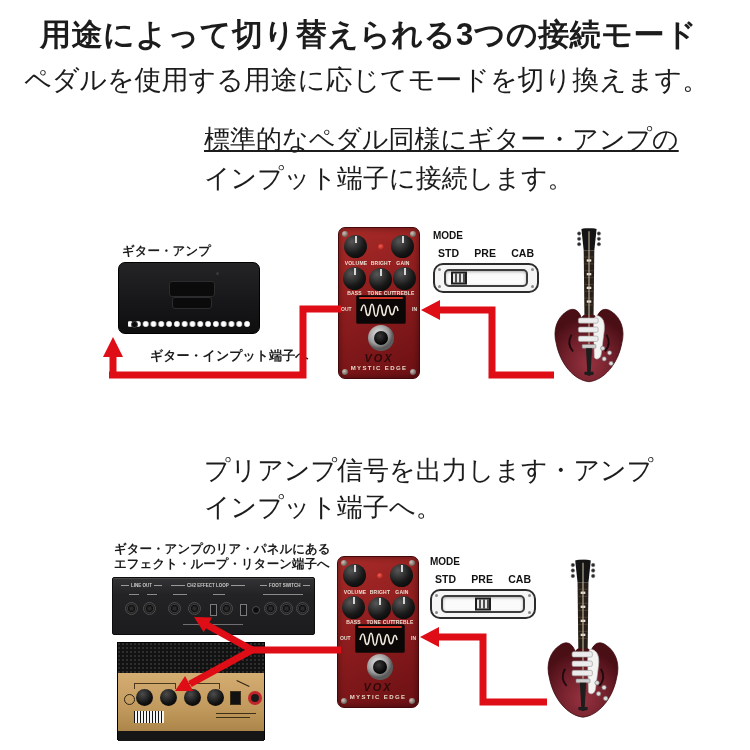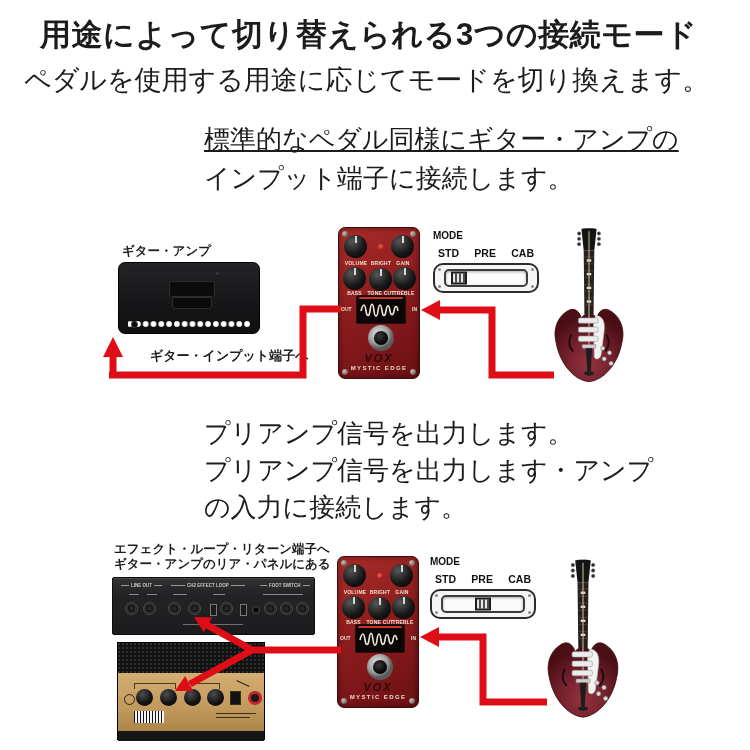--- a/index.html
+++ b/index.html
@@ -201,27 +201,26 @@
       <div class="msw-inner">
         <div class="msw-knob pos-std"></div>
       </div>
     </div>
   </div>
 
   <svg class="abs" style="left:551px;top:214px;" width="76" height="188" viewBox="0 0 100 210">
     <use href="#guitar-sym"></use>
   </svg>
 
-  <div class="abs jp modeline" style="left:204px;top:416px;">プリアンプ信号を出力します。</div>
   <div class="abs jp modeline" style="left:204px;top:453px;">プリアンプ信号を出力します・アンプ</div>
-  <div class="abs jp modeline" style="left:204px;top:490px;">の入力に接続します。</div>
+  <div class="abs jp modeline" style="left:204px;top:490px;">インプット端子へ。</div>
 
   <div class="abs jp small-bold" style="left:114px;top:542px;line-height:15px;">
+    <div>ギター・アンプのリア・パネルにある</div>
     <div>エフェクト・ループ・リターン端子へ</div>
-    <div>ギター・アンプのリア・パネルにある</div>
   </div>
 
   <div class="abs rear" style="left:112px;top:577px;">
     <div class="abs rear-sec" style="left:8px;top:5px;">
       <span class="ln" style="width:8px;"></span>
         <span>LINE OUT</span>
         <span class="ln" style="width:8px;"></span>
     </div>
     <div class="abs rear-sec" style="left:58px;top:5px;">
       <span class="ln" style="width:14px;"></span>

